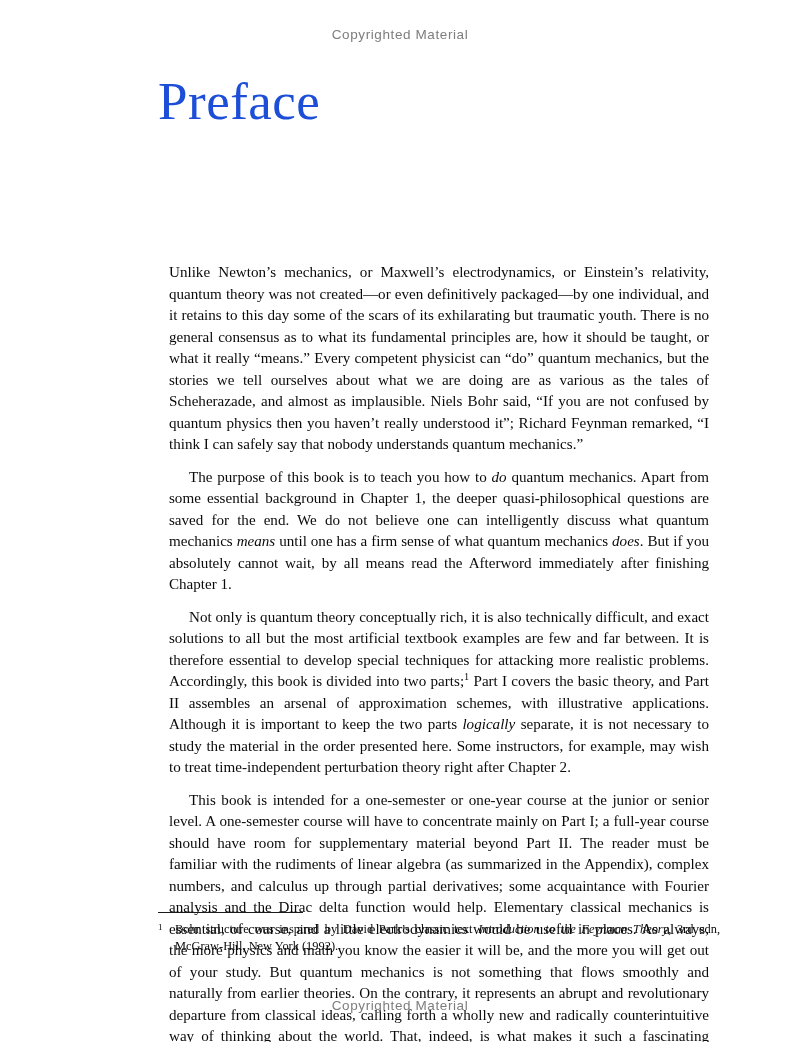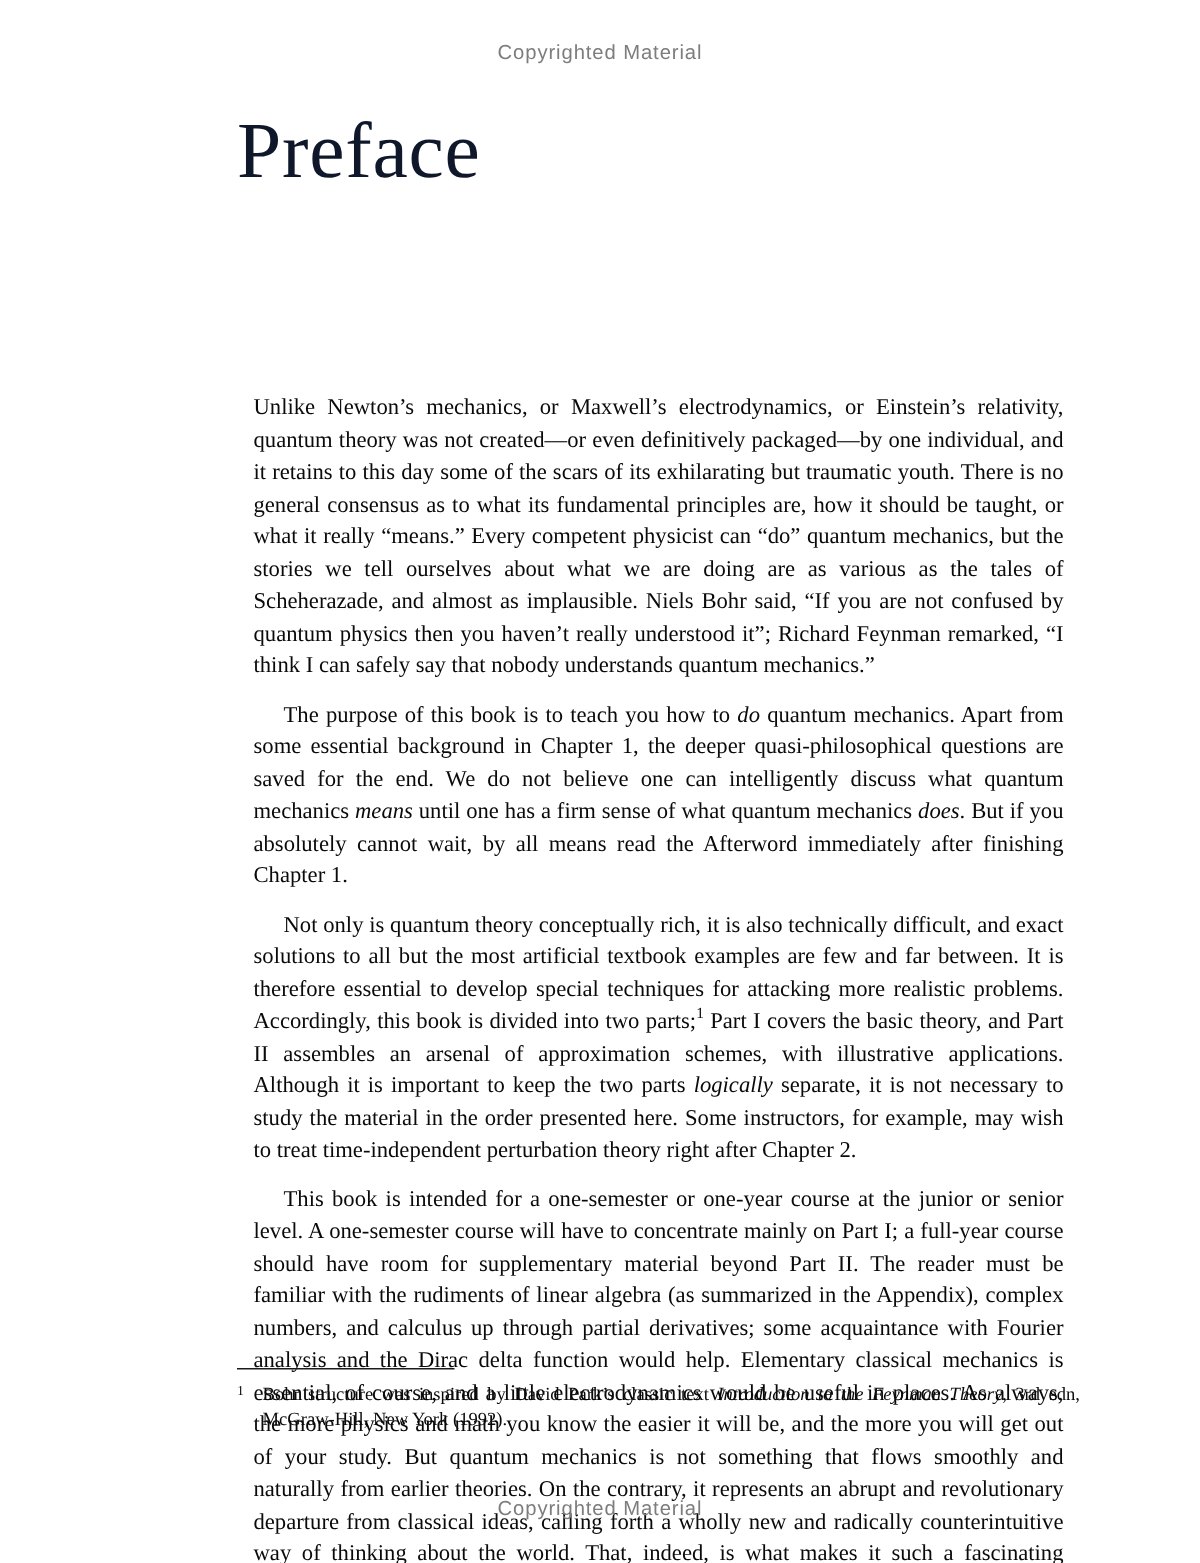--- a/index.html
+++ b/index.html
@@ -42,21 +42,21 @@
     margin: 0;
     padding: 0;
     position: absolute;
     left: 158px;
     top: 72px;
     font-family: "Liberation Serif", serif;
     font-weight: normal;
     font-size: 53px;
     line-height: 58px;
     letter-spacing: 0.5px;
-    color: #0f172a;
+    color: #1d4ed8;
   }
 
   .body-block {
     position: absolute;
     left: 158px;
     top: 251px;
     width: 562px;
   }
 
   p.para {

